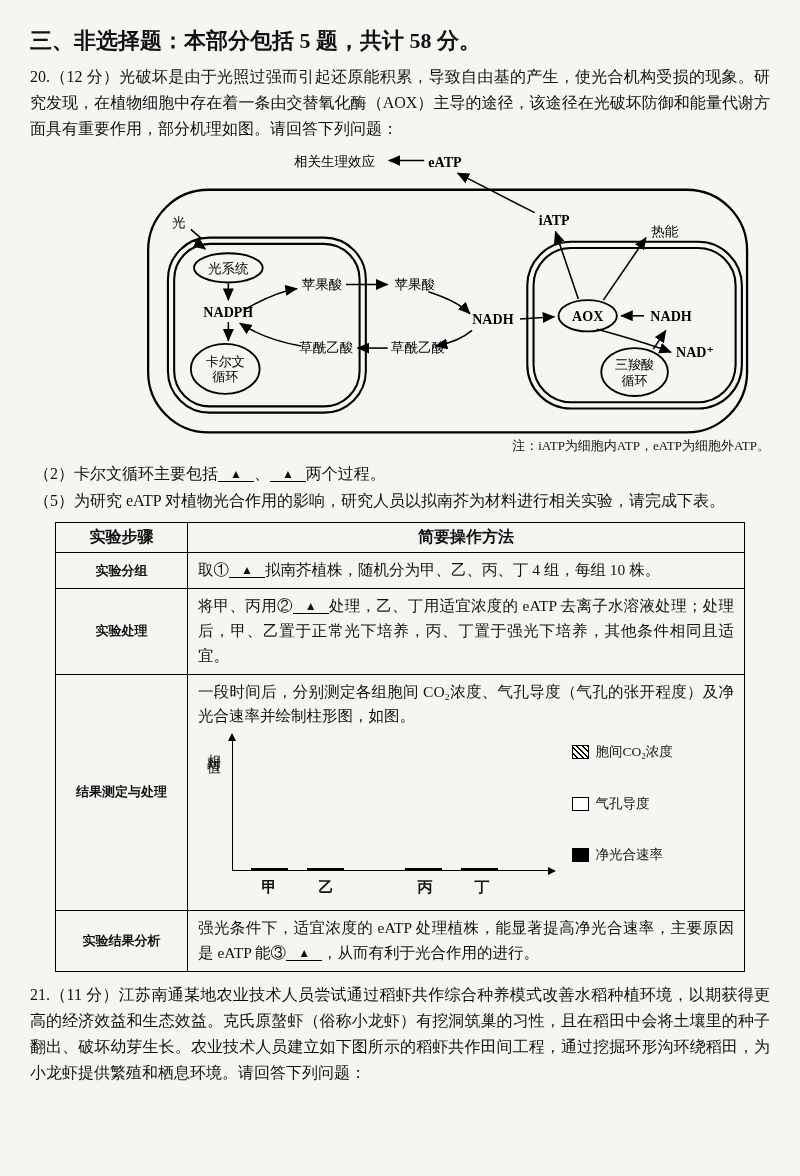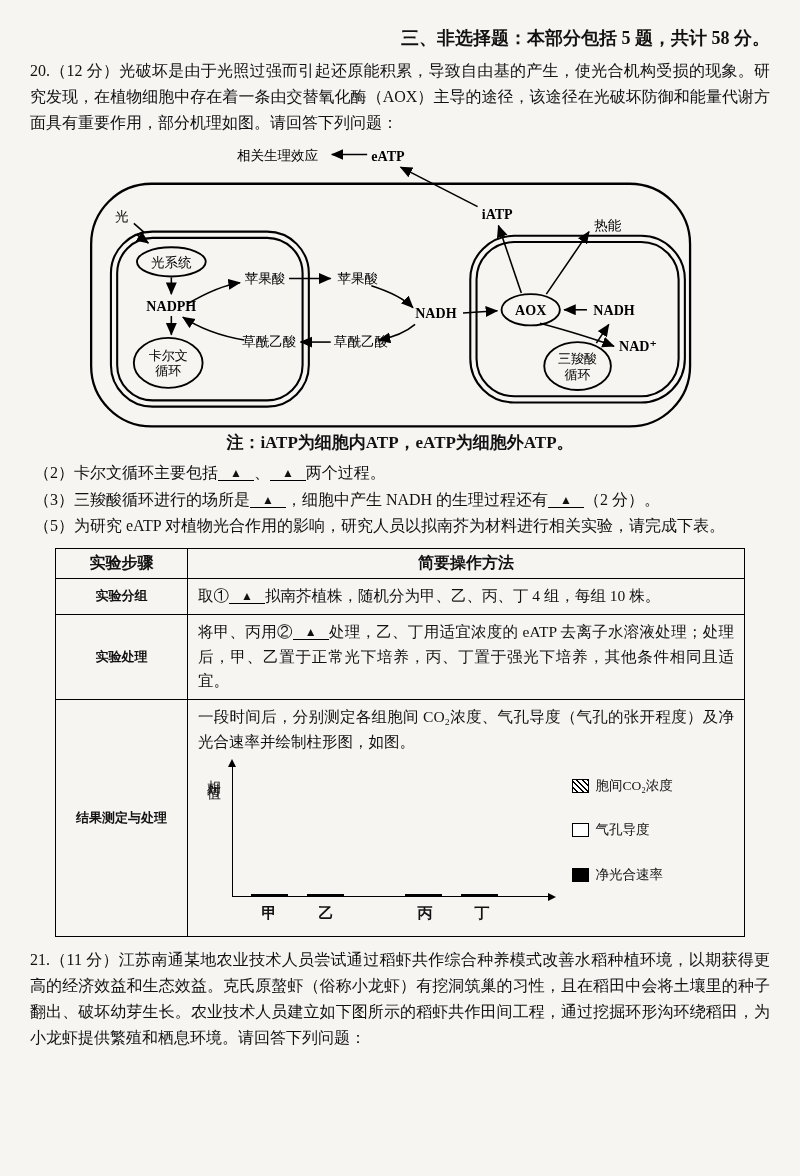--- a/index.html
+++ b/index.html
@@ -1,23 +1,23 @@
 <!DOCTYPE html>
 <html><head>
 <meta charset="utf-8">
 <style>
   *{margin:0;padding:0;box-sizing:border-box;}
   html,body{background:#f6f5f2;}
   body{width:800px;min-height:1176px;margin:0 auto;color:#111;
        font-family:"Liberation Serif","DejaVu Serif",serif;font-size:16px;}
   .page{padding:26px 30px 12px;}
-  .section-head{font-weight:bold;font-size:18px;margin-bottom:8px;text-align:right;}
+  .section-head{font-weight:bold;font-size:22px;margin-bottom:8px;}
   .stem{line-height:1.62;text-align:justify;margin-bottom:2px;}
-  .diagram-wrap{text-align:center;margin:4px 0 6px;}
-  .diagram-note{font-weight:bold;font-size:17px;margin-top:-4px;}
+  .diagram-wrap{text-align:right;margin:4px 0 6px;}
+  .diagram-note{font-weight:normal;font-size:13px;margin-top:-4px;}
   .subqs{margin:2px 0 6px;}
   .subq{line-height:1.66;padding-left:4px;text-align:justify;}
   .blank{border-bottom:1.3px solid #000;padding:0 12px;font-size:12px;vertical-align:1px;}
   
   .exp-table{border-collapse:collapse;width:690px;margin:8px auto 10px;}
   .exp-table th,.exp-table td{border:1.5px solid #000;padding:5px 10px;}
   .exp-table th{font-size:16px;padding:4px;}
   td.step{width:132px;text-align:center;font-weight:bold;vertical-align:middle;font-size:13px;}
   td.method{line-height:1.6;text-align:justify;font-size:15.5px;}
   
@@ -30,21 +30,21 @@
   .bar-groups{display:flex;height:100%;align-items:flex-end;padding-left:18px;}
   .bar-group{display:flex;align-items:flex-end;margin-right:20px;}
   .bar-group:nth-child(3){margin-left:42px;}
   .bar{width:13px;border:1px solid #000;margin-right:-1px;}
   .hatch{background:repeating-linear-gradient(45deg,#fff,#fff 2.6px,#000 2.6px,#000 3.9px);}
   .white{background:#fff;}
   .black{background:#000;}
   .xlabels{display:flex;padding-left:18px;font-weight:bold;font-size:15px;margin-top:4px;}
   .xlab{width:37px;text-align:center;margin-right:20px;}
   .xlabels .xlab:nth-child(3){margin-left:42px;}
-  .legend{display:flex;flex-direction:column;gap:23px;margin-left:24px;margin-top:8px;}
+  .legend{display:flex;flex-direction:column;gap:30px;margin-left:24px;}
   .legend-item{display:flex;align-items:center;gap:6px;font-size:13.5px;white-space:nowrap;}
   .sw{width:17px;height:14px;border:1px solid #000;display:inline-block;flex:none;}
   
   svg text{font-family:inherit;}
   .zh{font-size:13px;}
   .zhs{font-size:12.5px;}
   .lat{font-size:13.5px;font-weight:bold;}
   .ar{stroke:#000;stroke-width:1.5;fill:none;}
   .shape{stroke:#000;fill:none;}
 </style>
@@ -121,21 +121,20 @@
       <line x1="416" y1="147" x2="394" y2="82" class="ar" marker-end="url(#ah)"></line>
       <line x1="440" y1="148" x2="481" y2="88" class="ar" marker-end="url(#ah)"></line>
       <line x1="374" y1="64" x2="300" y2="26" class="ar" marker-end="url(#ah)"></line>
       <line x1="268" y1="14" x2="234" y2="14" class="ar" marker-end="url(#ah)"></line>
     </svg>
     <div class="diagram-note">注：iATP为细胞内ATP，eATP为细胞外ATP。</div>
   </div>
 
   <div class="subqs">
       <div class="subq">（2）卡尔文循环主要包括<span class="blank">▲</span>、<span class="blank">▲</span>两个过程。</div>
-      <div class="subq">（3）三羧酸循环进行的场所是<span class="blank">▲</span>，细胞中产生 NADH 的生理过程还有<span class="blank">▲</span>（2 分）。</div>
       <div class="subq">（5）为研究 eATP 对植物光合作用的影响，研究人员以拟南芥为材料进行相关实验，请完成下表。</div>
     </div>
 
   <table class="exp-table">
     <thead>
       <tr>
         <th>实验步骤</th>
         <th>简要操作方法</th>
       </tr>
     </thead>
@@ -196,18 +195,22 @@
                   <span>气孔导度</span>
                 </div>
                 <div class="legend-item">
                   <span class="sw black"></span>
                   <span>净光合速率</span>
                 </div>
               </div>
           </div>
         </td>
       </tr>
+      <tr>
+        <td class="step">实验结果分析</td>
+        <td class="method">强光条件下，适宜浓度的 eATP 处理植株，能显著提高净光合速率，主要原因是 eATP 能③<span class="blank">▲</span>，从而有利于光合作用的进行。</td>
+      </tr>
     </tbody>
   </table>
 
   <p class="stem">21.（11 分）江苏南通某地农业技术人员尝试通过稻虾共作综合种养模式改善水稻种植环境，以期获得更高的经济效益和生态效益。克氏原螯虾（俗称小龙虾）有挖洞筑巢的习性，且在稻田中会将土壤里的种子翻出、破坏幼芽生长。农业技术人员建立如下图所示的稻虾共作田间工程，通过挖掘环形沟环绕稻田，为小龙虾提供繁殖和栖息环境。请回答下列问题：</p>
 
 </div>
 
 </body></html>

